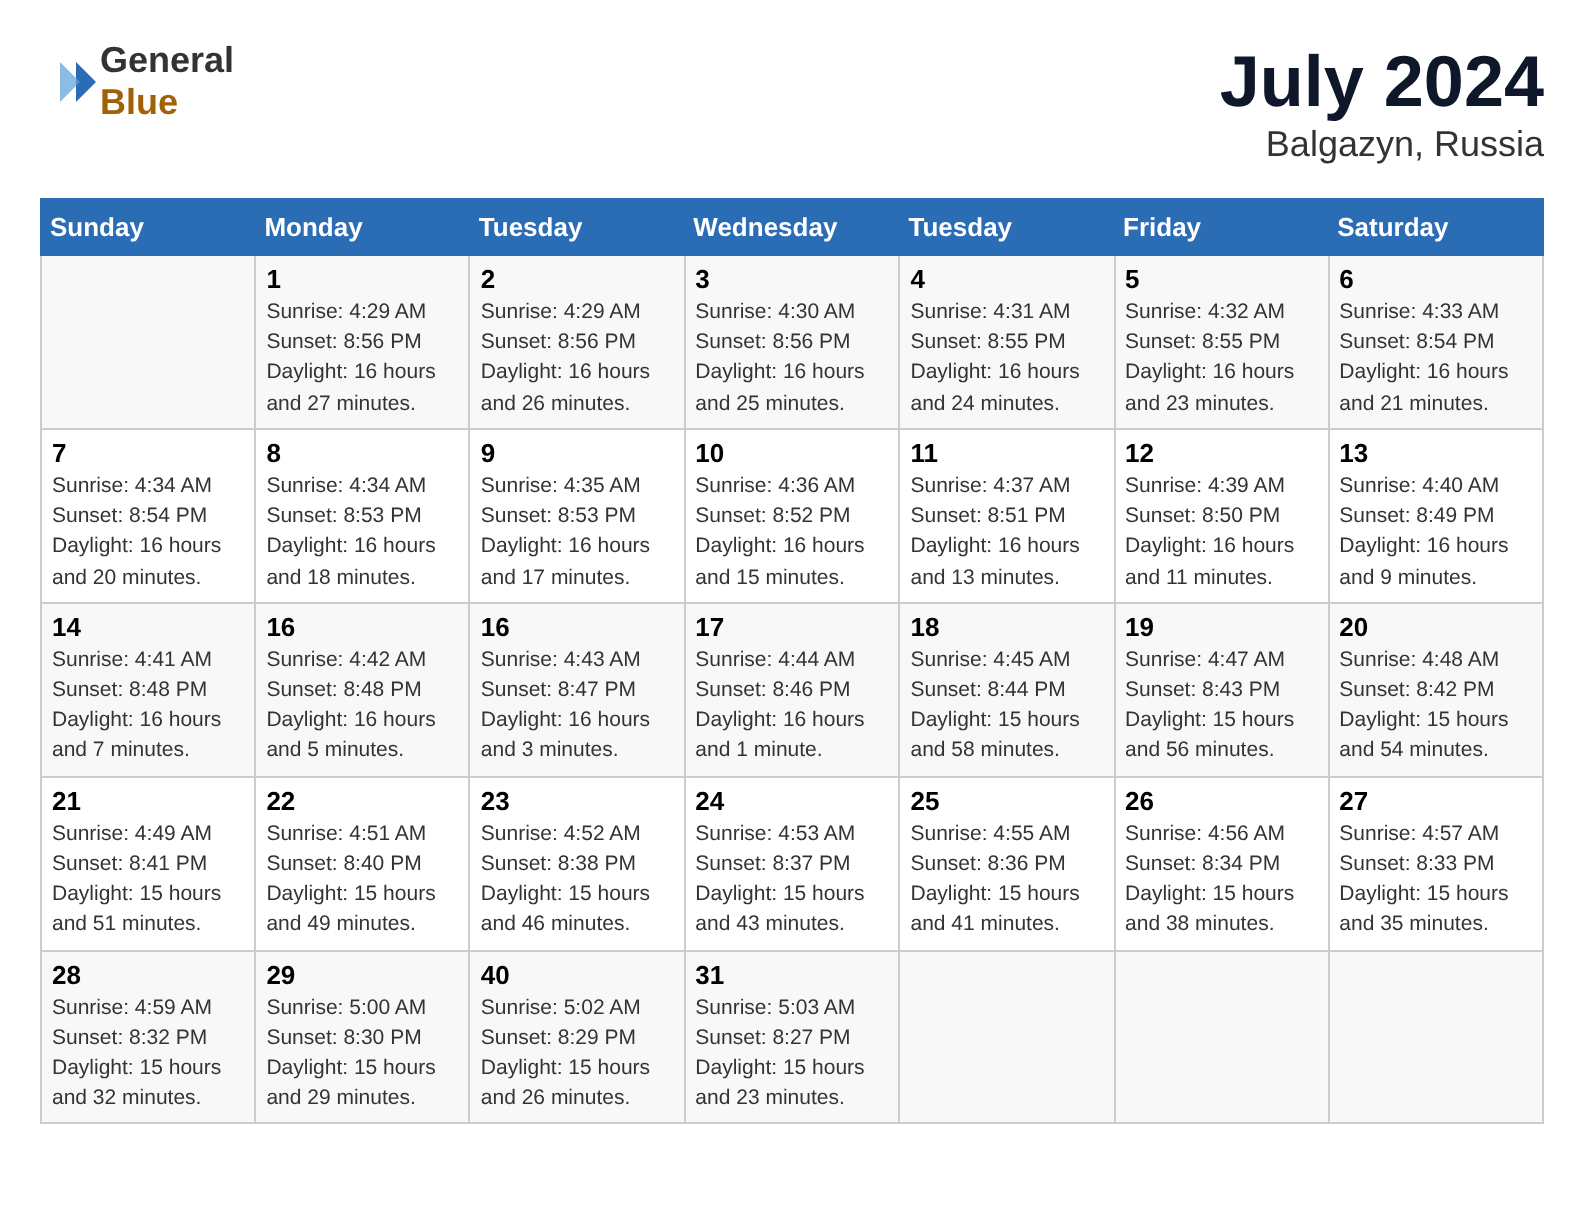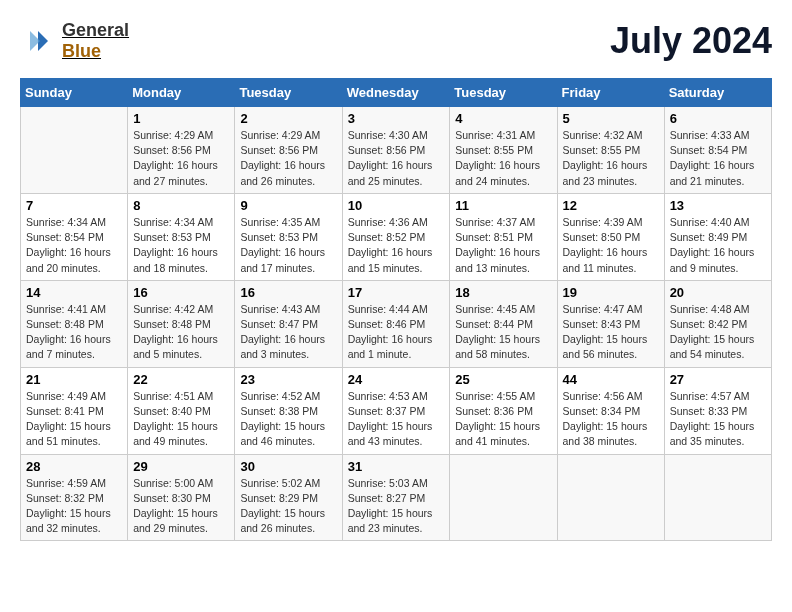--- a/index.html
+++ b/index.html
@@ -12,22 +12,21 @@
     }
     .header {
       display: flex;
       justify-content: space-between;
       align-items: flex-start;
       margin-bottom: 16px;
     }
     .logo {
       display: flex;
       align-items: center;
-      gap: 12px;
-      text-decoration: underline;
+      gap: 0;
     }
     .logo-icon {
       width: 30px;
       height: 24px;
     }
     .title-block {
       text-align: right;
     }
     .month-year {
       font-size: 36px;
@@ -89,20 +88,21 @@
       <polygon points="18,2 28,12 18,22" fill="#2a6db5"></polygon>
       <polygon points="10,2 20,12 10,22" fill="#5a9fd4" opacity="0.7"></polygon>
     </svg>
     <div>
       <span style="font-size:18px;font-weight:bold;color:#333;">General</span><br>
       <span style="font-size:18px;font-weight:bold;color:#a16207;">Blue</span>
     </div>
   </div>
   <div class="title-block">
     <div class="month-year">July 2024</div>
+    <div class="location">Balgazyn, Russia</div>
   </div>
 </div>
 
 <table class="calendar">
   <thead>
     <tr>
     <th>Sunday</th>
         <th>Monday</th>
         <th>Tuesday</th>
         <th>Wednesday</th>
@@ -214,39 +214,39 @@
         </td>
         <td>
           <span class="day-number">24</span>
           <div class="day-info">Sunrise: 4:53 AM<br>Sunset: 8:37 PM<br>Daylight: 15 hours and 43 minutes.</div>
         </td>
         <td>
           <span class="day-number">25</span>
           <div class="day-info">Sunrise: 4:55 AM<br>Sunset: 8:36 PM<br>Daylight: 15 hours and 41 minutes.</div>
         </td>
         <td>
-          <span class="day-number">44</span>
+          <span class="day-number">26</span>
           <div class="day-info">Sunrise: 4:56 AM<br>Sunset: 8:34 PM<br>Daylight: 15 hours and 38 minutes.</div>
         </td>
         <td>
           <span class="day-number">27</span>
           <div class="day-info">Sunrise: 4:57 AM<br>Sunset: 8:33 PM<br>Daylight: 15 hours and 35 minutes.</div>
         </td>
       </tr>
       <tr>
         <td>
           <span class="day-number">28</span>
           <div class="day-info">Sunrise: 4:59 AM<br>Sunset: 8:32 PM<br>Daylight: 15 hours and 32 minutes.</div>
         </td>
         <td>
           <span class="day-number">29</span>
           <div class="day-info">Sunrise: 5:00 AM<br>Sunset: 8:30 PM<br>Daylight: 15 hours and 29 minutes.</div>
         </td>
         <td>
-          <span class="day-number">30</span>
+          <span class="day-number">40</span>
           <div class="day-info">Sunrise: 5:02 AM<br>Sunset: 8:29 PM<br>Daylight: 15 hours and 26 minutes.</div>
         </td>
         <td>
           <span class="day-number">31</span>
           <div class="day-info">Sunrise: 5:03 AM<br>Sunset: 8:27 PM<br>Daylight: 15 hours and 23 minutes.</div>
         </td>
         <td class="empty"></td>
         <td class="empty"></td>
         <td class="empty"></td>
       </tr>

